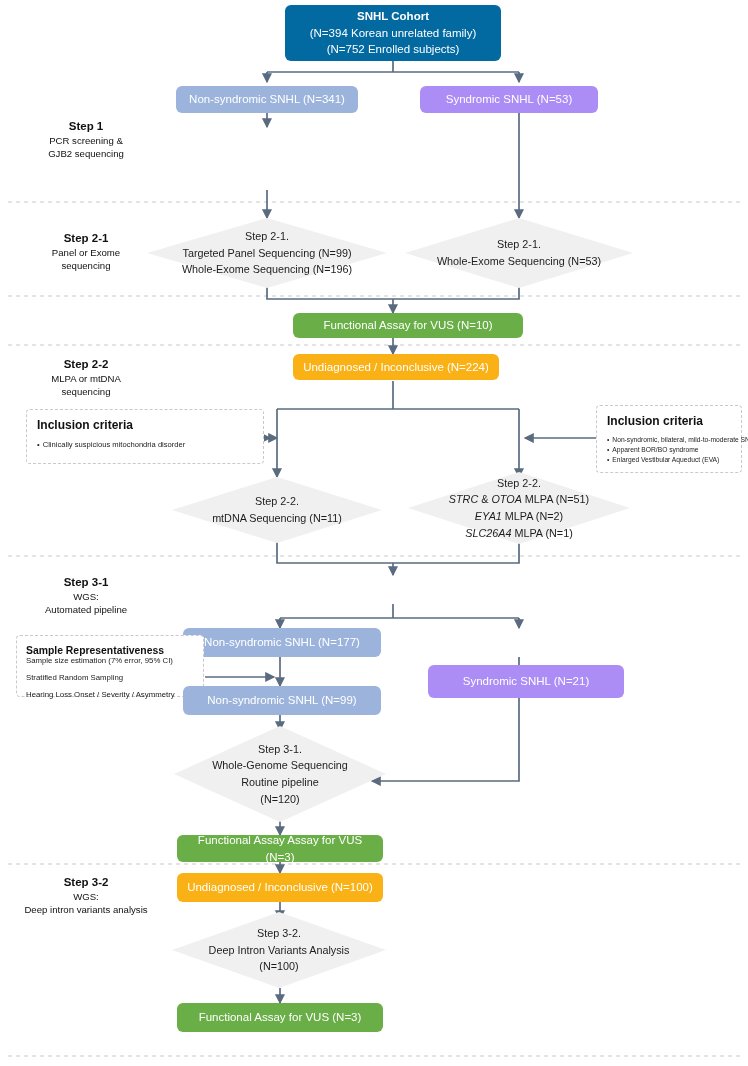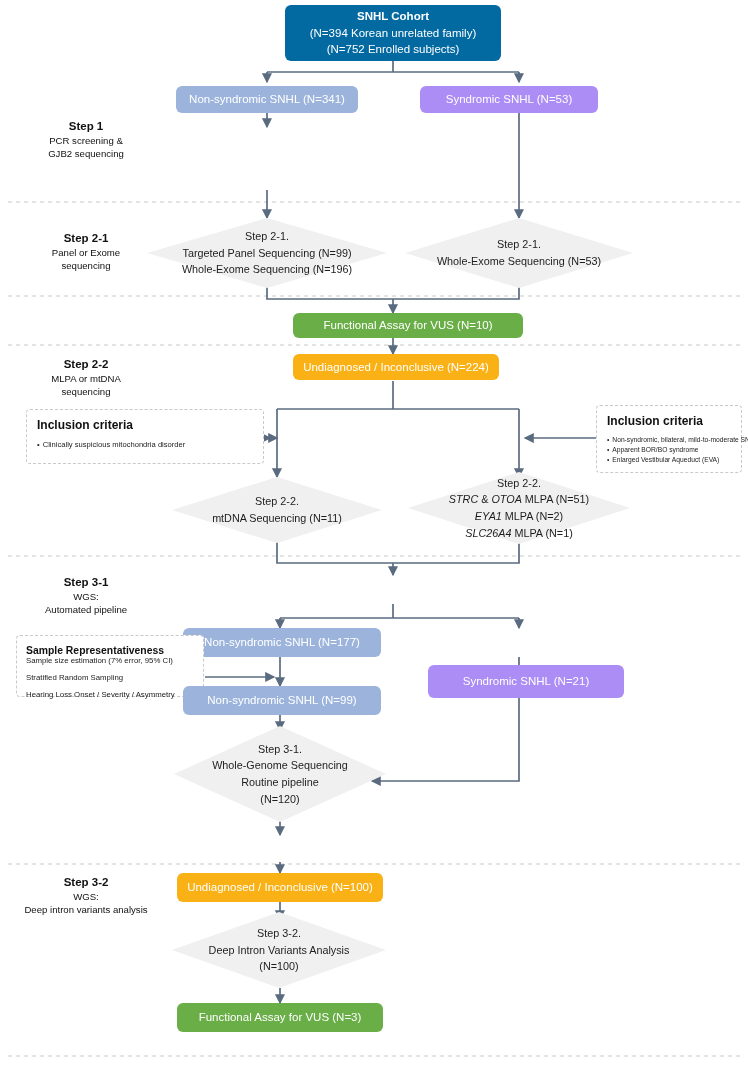--- a/index.html
+++ b/index.html
@@ -244,20 +244,23 @@
   <div class="node diamond" style="left:174px;top:726px;width:212px;height:96px;">
     <div class="dshape"></div>
     <div class="dtxt">
       <div>Step 3-1.</div>
       <div>Whole-Genome Sequencing</div>
       <div>Routine pipeline</div>
       <div>(N=120)</div>
     </div>
   </div>
 
+  <div class="node pill green" style="left:177px;top:835px;width:206px;height:27px;">
+    <span>Functional Assay Assay for VUS (N=3)</span>
+  </div>
 
   <div class="node pill orange" style="left:177px;top:873px;width:206px;height:29px;">
     <span>Undiagnosed / Inconclusive (N=100)</span>
   </div>
 
   <div class="node diamond" style="left:172px;top:912px;width:214px;height:76px;">
     <div class="dshape"></div>
     <div class="dtxt">
       <div>Step 3-2.</div>
       <div>Deep Intron Variants Analysis</div>

